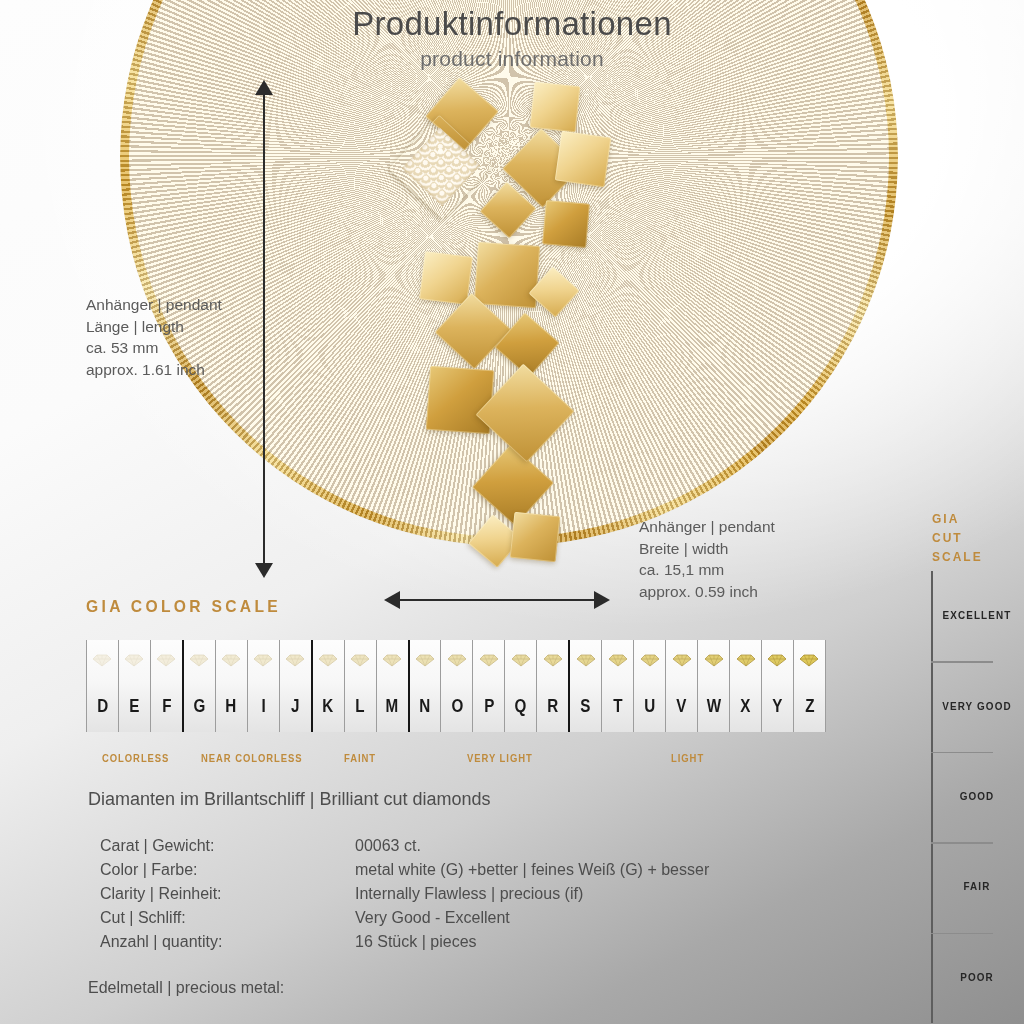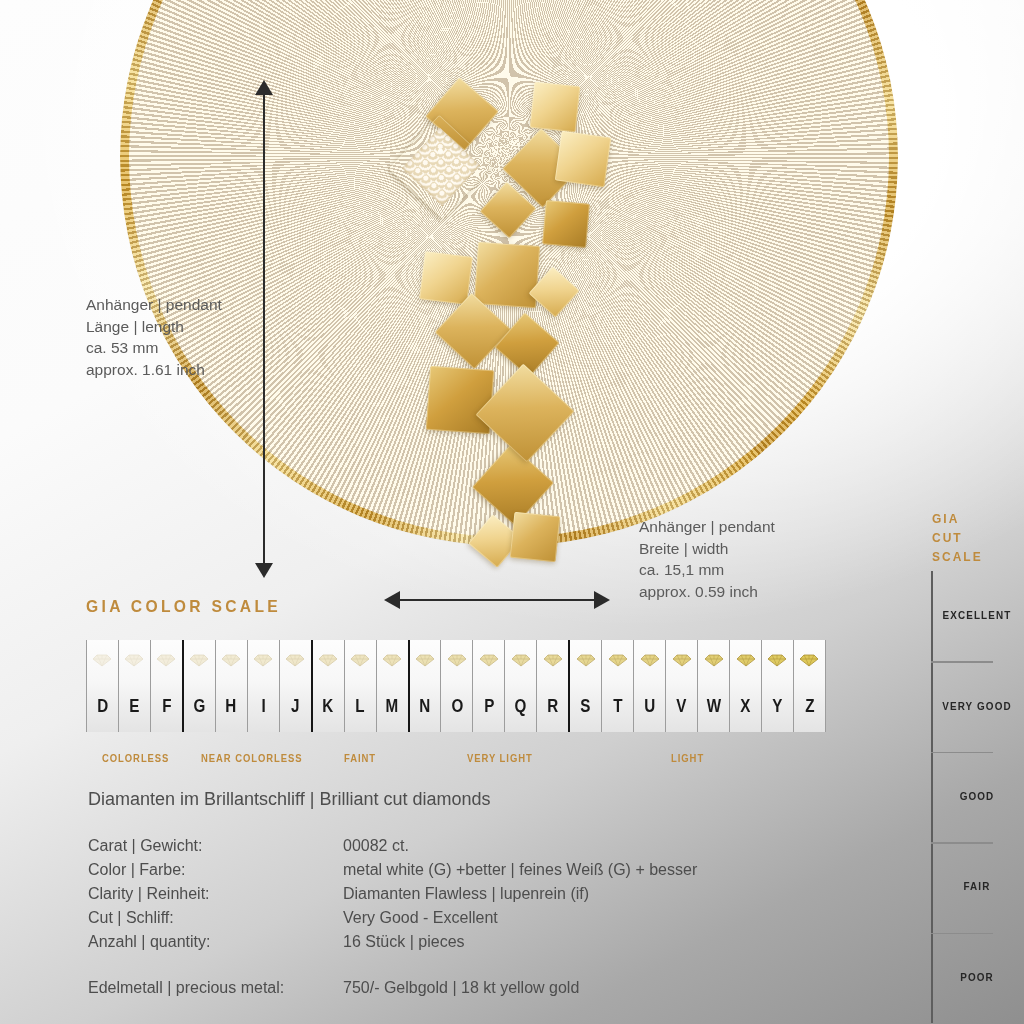--- a/index.html
+++ b/index.html
@@ -76,23 +76,23 @@
   .dia{margin-top:14px;width:24px;height:13px;}
   .sl{position:absolute;bottom:15px;font-size:19px;color:#1a1a1a;font-weight:700;
     font-family:"Liberation Sans Narrow","Liberation Sans",sans-serif;transform:scaleX(.8);}
   .catRow{position:absolute;left:86px;top:752px;width:740px;height:16px;}
   .cat{position:absolute;font-size:11px;letter-spacing:1.1px;color:#bf8b3d;font-weight:700;
     font-family:"Liberation Sans Narrow","Liberation Sans",sans-serif;
     transform:scaleX(.86);transform-origin:left center;white-space:nowrap;}
   
   .specHead{position:absolute;left:88px;top:789px;font-size:18px;color:#4d4d4d;font-weight:300;}
   .specTbl{position:absolute;left:88px;top:834px;font-size:16px;color:#4d4d4d;font-weight:300;}
-  .specTbl .row{display:flex;line-height:24px;}
+  .specTbl .row{display:flex;line-height:24px;margin-left:12px;}
   .specTbl .k{width:255px;}
-  .specMeta{position:absolute;left:88px;top:979px;font-size:16px;color:#4d4d4d;font-weight:300;display:flex;}
+  .specMeta{position:absolute;left:88px;top:979px;font-size:16px;color:#4d4d4d;font-weight:300;display:flex;gap:38px;}
   .specMeta .k{width:255px;}
   
   .cutTitle{position:absolute;left:932px;top:509px;font-size:13px;letter-spacing:2.2px;
     color:#bf8b3d;font-weight:700;line-height:19px;
     font-family:"Liberation Sans Narrow","Liberation Sans",sans-serif;transform:scaleX(.92);transform-origin:left center;}
   .cutAxis{position:absolute;left:931px;top:571px;width:1.6px;height:452px;background:#5e5e5e;}
   .cutTick{position:absolute;left:931px;width:62px;height:1.4px;background:#8c8c8c;}
   .cutLbl{position:absolute;left:931px;width:92px;text-align:center;font-size:11.5px;
     letter-spacing:1.3px;color:#262626;font-weight:700;
     font-family:"Liberation Sans Narrow","Liberation Sans",sans-serif;transform:scaleX(.86);}
@@ -119,20 +119,24 @@
       <div class="cb" style="left: 156px; top: 196px; width: 36px; height: 36px; transform: rotate(42deg); background: linear-gradient(135deg, rgb(251, 238, 194) 0%, rgb(240, 212, 143) 45%, rgb(214, 171, 79) 100%); box-shadow: rgba(90, 65, 15, 0.28) 0px 2px 5px, rgba(255, 250, 220, 0.35) 0px 0px 0px 1px inset; z-index: 12;"></div>
       <div class="cb" style="left: 66px; top: 226px; width: 54px; height: 54px; transform: rotate(43deg); background: linear-gradient(135deg, rgb(242, 221, 160) 0%, rgb(220, 179, 92) 45%, rgb(191, 145, 54) 100%); box-shadow: rgba(90, 65, 15, 0.28) 0px 2px 5px, rgba(255, 250, 220, 0.35) 0px 0px 0px 1px inset; z-index: 13;"></div>
       <div class="cb" style="left: 124px; top: 244px; width: 46px; height: 46px; transform: rotate(41deg); background: linear-gradient(135deg, rgb(231, 200, 119) 0%, rgb(208, 159, 62) 45%, rgb(168, 124, 38) 100%); box-shadow: rgba(90, 65, 15, 0.28) 0px 2px 5px, rgba(255, 250, 220, 0.35) 0px 0px 0px 1px inset; z-index: 14;"></div>
       <div class="cb" style="left: 48px; top: 290px; width: 64px; height: 64px; transform: rotate(4deg); background: linear-gradient(135deg, rgb(231, 200, 119) 0%, rgb(208, 159, 62) 45%, rgb(168, 124, 38) 100%); box-shadow: rgba(90, 65, 15, 0.28) 0px 2px 5px, rgba(255, 250, 220, 0.35) 0px 0px 0px 1px inset; z-index: 15;"></div>
       <div class="cb" style="left: 110px; top: 300px; width: 70px; height: 70px; transform: rotate(43deg); background: linear-gradient(135deg, rgb(242, 221, 160) 0%, rgb(220, 179, 92) 45%, rgb(191, 145, 54) 100%); box-shadow: rgba(90, 65, 15, 0.28) 0px 2px 5px, rgba(255, 250, 220, 0.35) 0px 0px 0px 1px inset; z-index: 16;"></div>
       <div class="cb" style="left: 104px; top: 378px; width: 58px; height: 58px; transform: rotate(42deg); background: linear-gradient(135deg, rgb(231, 200, 119) 0%, rgb(208, 159, 62) 45%, rgb(168, 124, 38) 100%); box-shadow: rgba(90, 65, 15, 0.28) 0px 2px 5px, rgba(255, 250, 220, 0.35) 0px 0px 0px 1px inset; z-index: 10;"></div>
       <div class="cb" style="left: 96px; top: 444px; width: 38px; height: 38px; transform: rotate(40deg); background: linear-gradient(135deg, rgb(251, 238, 194) 0%, rgb(240, 212, 143) 45%, rgb(214, 171, 79) 100%); box-shadow: rgba(90, 65, 15, 0.28) 0px 2px 5px, rgba(255, 250, 220, 0.35) 0px 0px 0px 1px inset; z-index: 11;"></div>
       <div class="cb" style="left: 132px; top: 436px; width: 46px; height: 46px; transform: rotate(6deg); background: linear-gradient(135deg, rgb(242, 221, 160) 0%, rgb(220, 179, 92) 45%, rgb(191, 145, 54) 100%); box-shadow: rgba(90, 65, 15, 0.28) 0px 2px 5px, rgba(255, 250, 220, 0.35) 0px 0px 0px 1px inset; z-index: 12;"></div>
     </div>
 
+  <div class="hdr">
+    <div class="t1">Produktinformationen</div>
+    <div class="t2">product information</div>
+  </div>
 
   <div class="vline"></div>
   <div class="vArrowUp"></div>
   <div class="vArrowDn"></div>
   <div class="dimtxt left">
     <div>Anhänger | pendant</div>
     <div>Länge | length</div>
     <div>ca. 53 mm</div>
     <div>approx. 1.61 inch</div>
   </div>
@@ -339,42 +343,41 @@
       <div class="cat" style="left: 15.6%;">NEAR COLORLESS</div>
       <div class="cat" style="left: 34.8%;">FAINT</div>
       <div class="cat" style="left: 51.5%;">VERY LIGHT</div>
       <div class="cat" style="left: 79%;">LIGHT</div>
     </div>
 
   <div class="specHead">Diamanten im Brillantschliff | Brilliant cut diamonds</div>
   <div class="specTbl" id="specTbl">
       <div class="row">
         <div class="k">Carat | Gewicht:</div>
-        <div>00082 ct.</div>
+        <div>00063 ct.</div>
       </div>
       <div class="row">
         <div class="k">Color | Farbe:</div>
         <div>metal white (G) +better | feines Weiß (G) + besser</div>
       </div>
       <div class="row">
         <div class="k">Clarity | Reinheit:</div>
-        <div>Diamanten Flawless | lupenrein (if)</div>
+        <div>Internally Flawless | precious (if)</div>
       </div>
       <div class="row">
         <div class="k">Cut | Schliff:</div>
         <div>Very Good - Excellent</div>
       </div>
       <div class="row">
         <div class="k">Anzahl | quantity:</div>
         <div>16 Stück | pieces</div>
       </div>
     </div>
   <div class="specMeta">
     <div class="k">Edelmetall | precious metal:</div>
-    <div>750/- Gelbgold | 18 kt yellow gold</div>
   </div>
 
   <div class="cutTitle" id="cutTitle">
       <div>GIA</div>
       <div>CUT</div>
       <div>SCALE</div>
     </div>
   <div class="cutAxis"></div>
   <div id="cutScale">
       <div class="cutLbl" style="top: 609.2px;">EXCELLENT</div>

